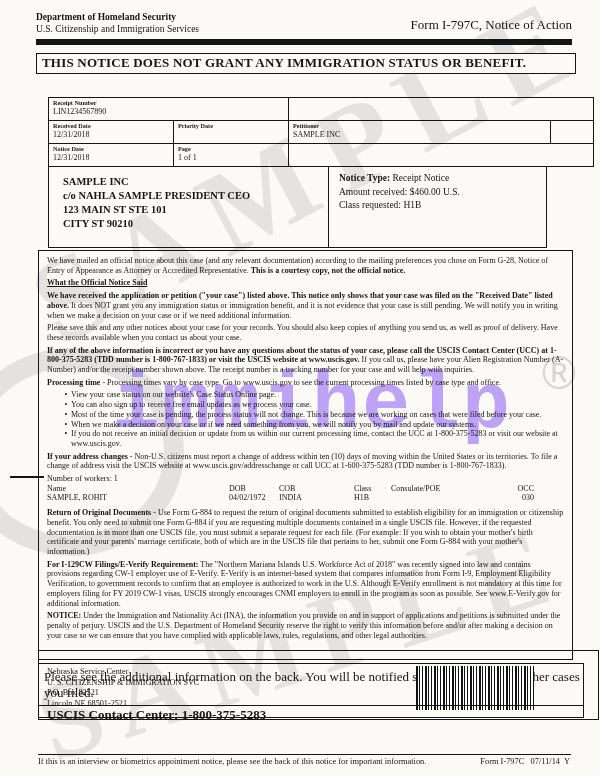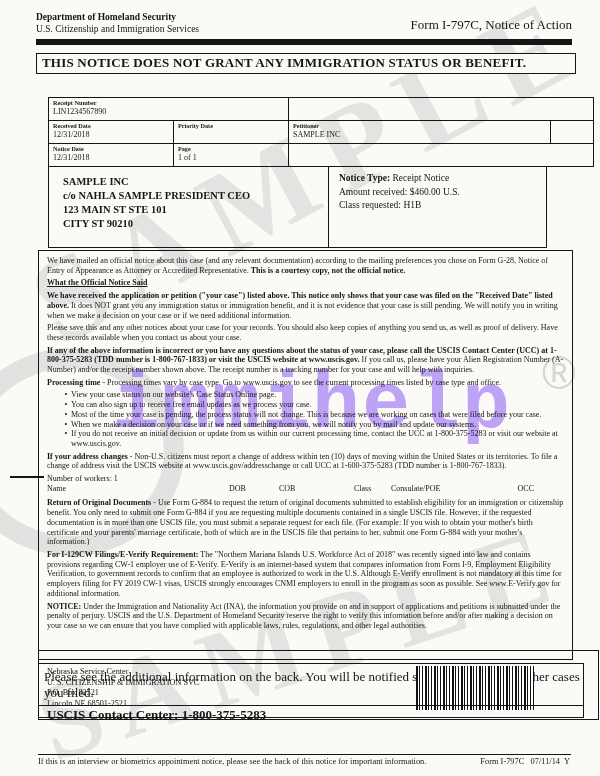--- a/index.html
+++ b/index.html
@@ -188,20 +188,28 @@
     <div class="workers">
       <div>Number of workers: 1</div>
       <div class="wrow">
         <span class="wc-name">Name</span>
         <span class="wc-dob">DOB</span>
         <span class="wc-cob">COB</span>
         <span class="wc-class">Class</span>
         <span class="wc-poe">Consulate/POE</span>
         <span class="wc-occ">OCC</span>
       </div>
+      <div class="wrow">
+        <span class="wc-name">SAMPLE, ROHIT</span>
+        <span class="wc-dob">04/02/1972</span>
+        <span class="wc-cob">INDIA</span>
+        <span class="wc-class">H1B</span>
+        <span class="wc-poe"></span>
+        <span class="wc-occ">030</span>
+      </div>
     </div>
 
     <p><span class="b">Return of Original Documents</span><span> - Use Form G-884 to request the return of original documents submitted to establish eligibility for an immigration or citizenship benefit. You only need to submit one Form G-884 if you are requesting multiple documents contained in a single USCIS file. However, if the requested documentation is in more than one USCIS file, you must submit a separate request for each file. (For example: If you wish to obtain your mother's birth certificate and your parents' marriage certificate, both of which are in the USCIS file that pertains to her, submit one Form G-884 with your mother's information.)</span></p>
     <p><span class="b">For I-129CW Filings/E-Verify Requirement:</span><span> The "Northern Mariana Islands U.S. Workforce Act of 2018" was recently signed into law and contains provisions regarding CW-1 employer use of E-Verify. E-Verify is an internet-based system that compares information from Form I-9, Employment Eligibility Verification, to government records to confirm that an employee is authorized to work in the U.S. Although E-Verify enrollment is not mandatory at this time for employers filing for FY 2019 CW-1 visas, USCIS strongly encourages CNMI employers to enroll in the program as soon as possible. See www.E-Verify.gov for additional information.</span></p>
     <p><span class="b">NOTICE:</span><span> Under the Immigration and Nationality Act (INA), the information you provide on and in support of applications and petitions is submitted under the penalty of perjury. USCIS and the U.S. Department of Homeland Security reserve the right to verify this information before and/or after making a decision on your case so we can ensure that you have complied with applicable laws, rules, regulations, and other legal authorities.</span></p>
   </div>
 
   <div class="layer strip">Please see the additional information on the back. You will be notified separately about any other cases you filed.</div>
 
   <div class="layer svc-box">

